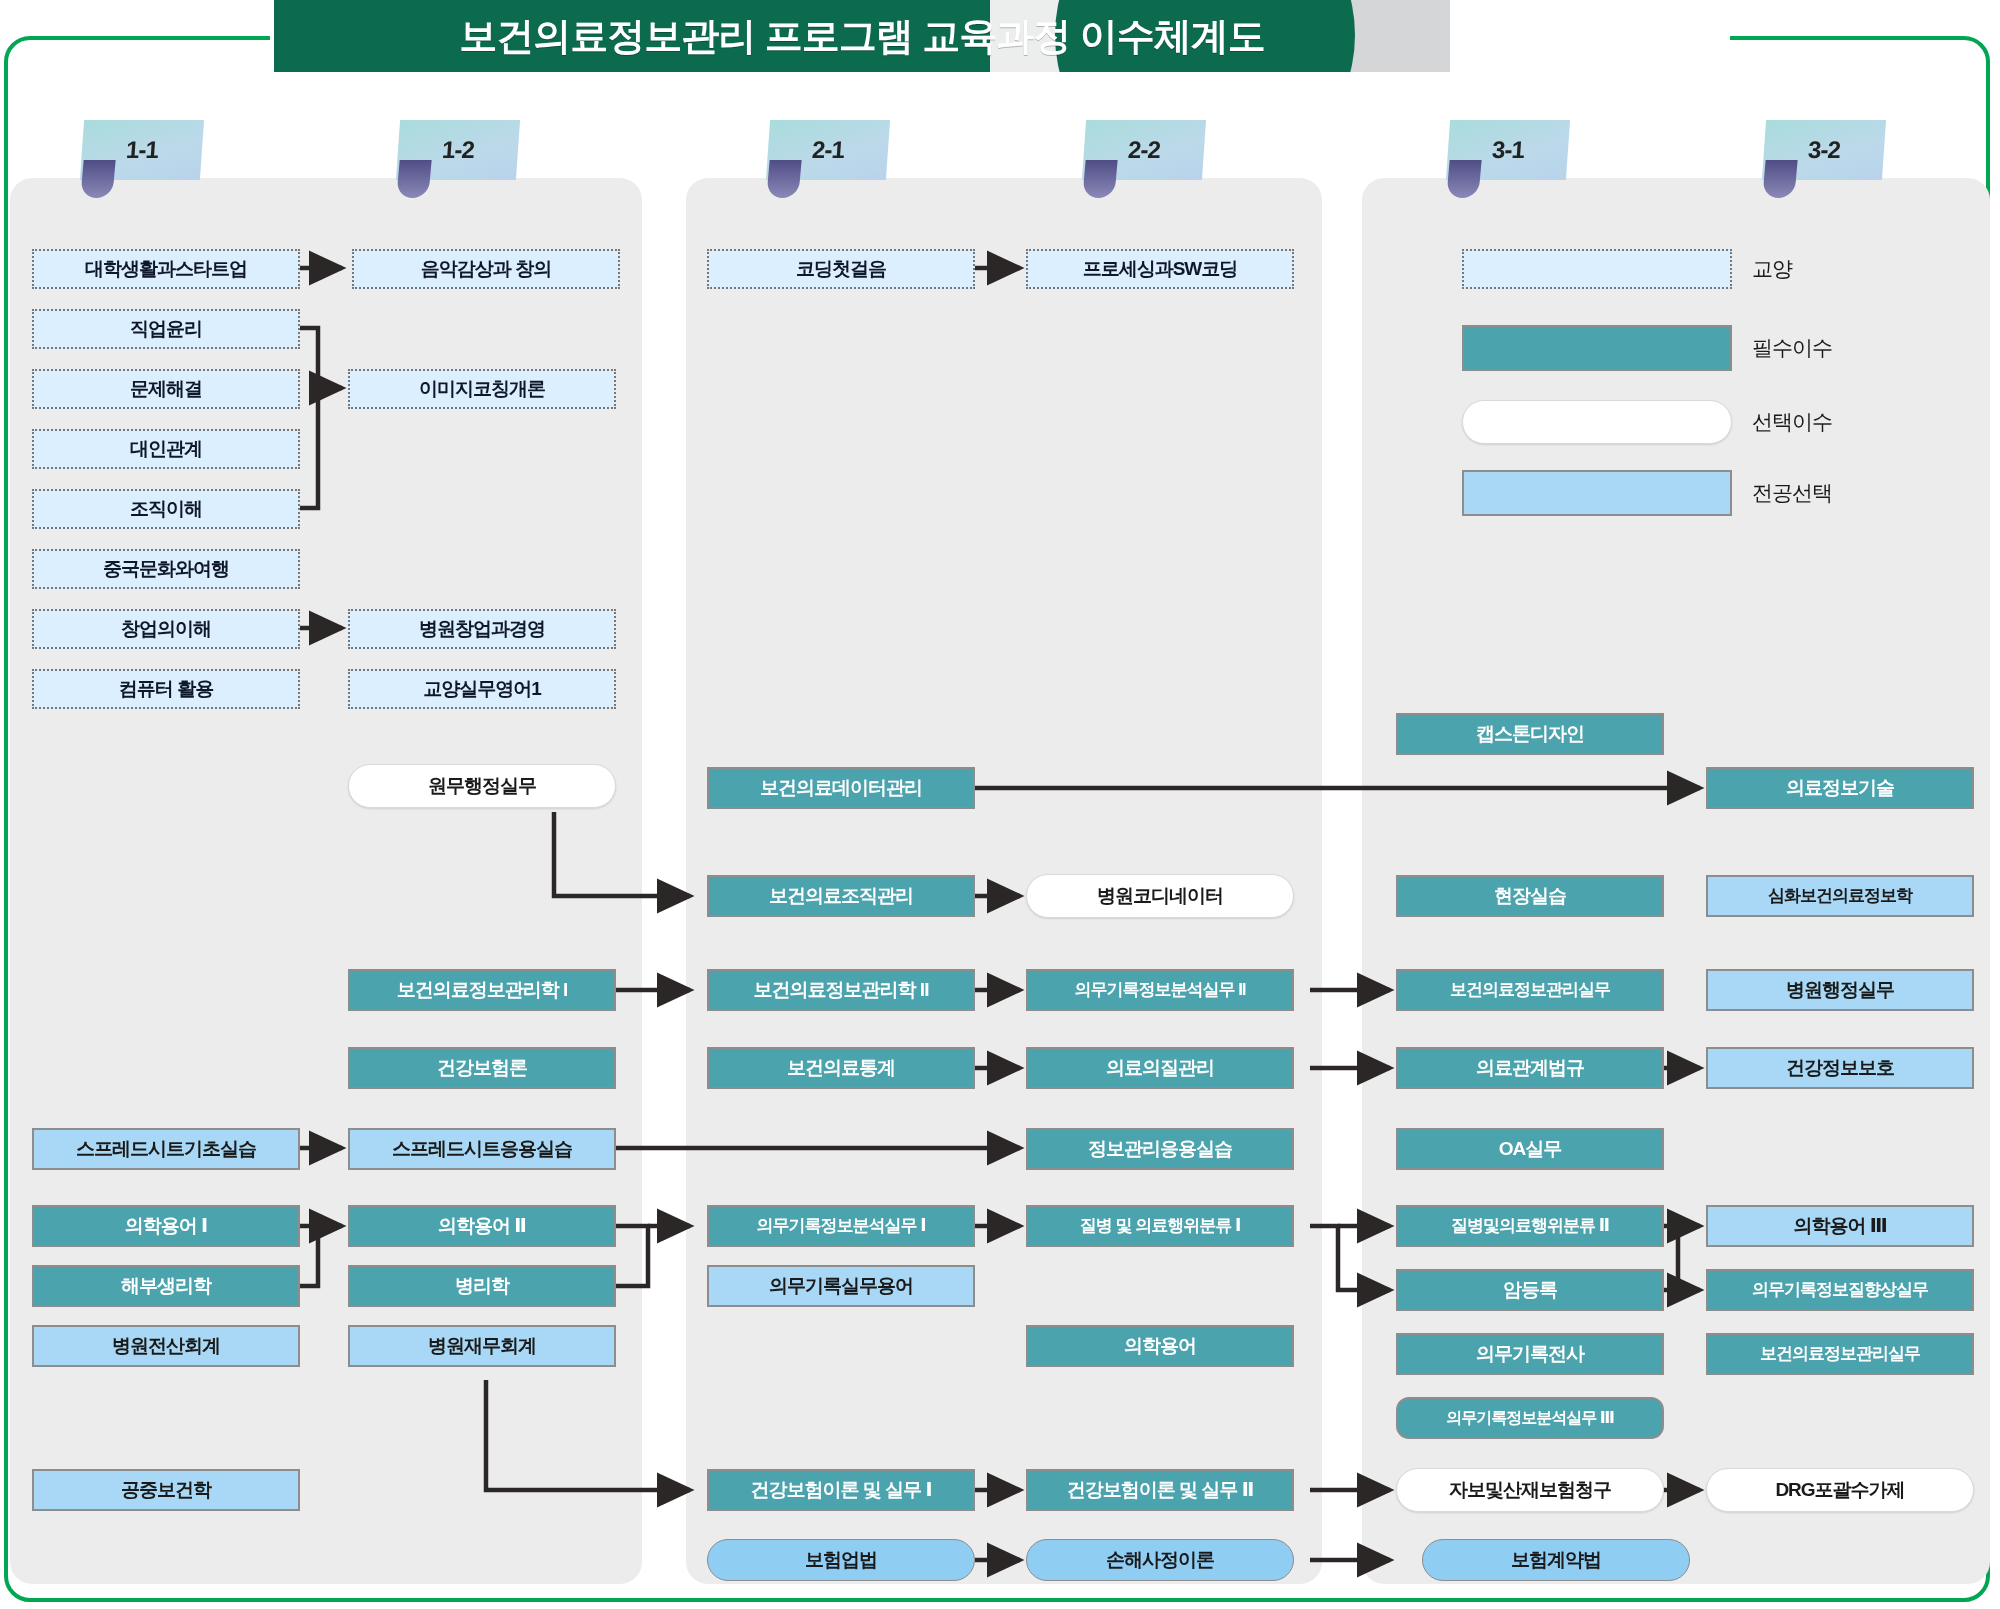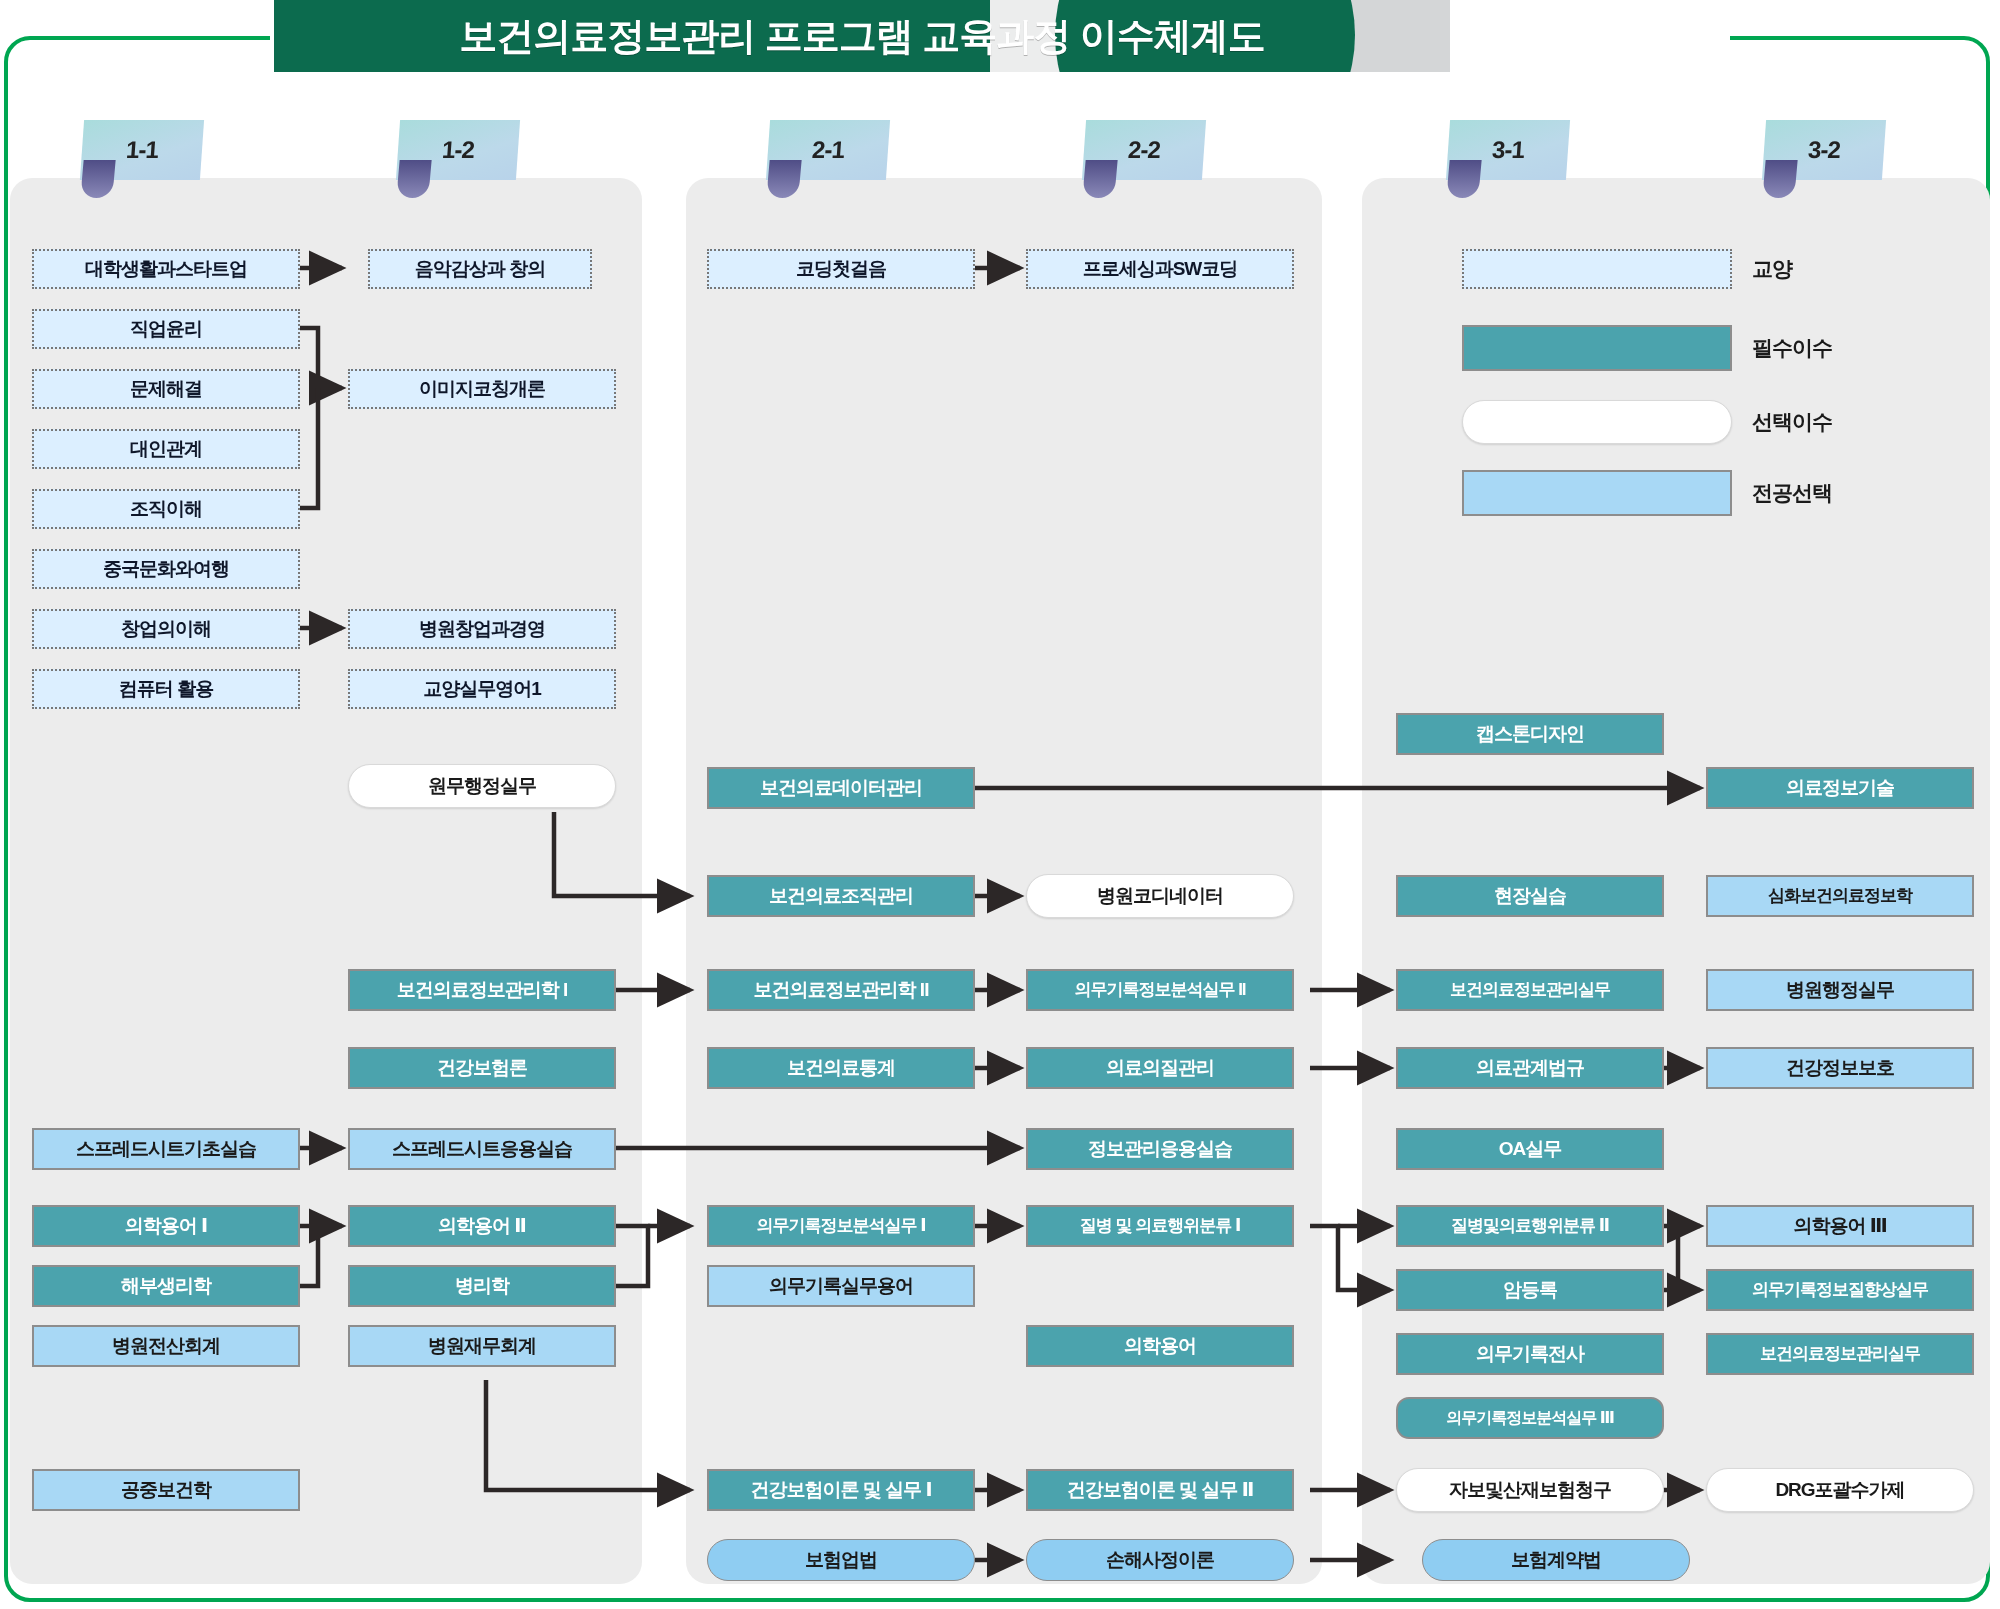--- a/index.html
+++ b/index.html
@@ -92,21 +92,21 @@
   }
   .k-major-pill{
     background:#8fcdf2;border:1px solid #8d8d8d;border-radius:22px;
     color:#1a1a1a;font-size:19px;font-weight:bold;
   }
   .small{font-size:17px;}
   .xsmall{font-size:16px;}
   
   .legend-swatch{position:absolute;box-sizing:border-box;z-index:4;}
   .legend-label{
-    position:absolute;z-index:4;font-size:21px;font-weight:bold;color:#1a1a1a;
+    position:absolute;z-index:4;font-size:21px;font-weight:normal;color:#1a1a1a;
     letter-spacing:-1px;display:flex;align-items:center;height:30px;
   }
   
   #wires{position:absolute;left:0;top:0;width:2000px;height:1609px;z-index:3;pointer-events:none;}
 </style>
 </head>
 <body>
 
 <div id="green-frame"></div>
 <div id="frame-mask"></div>
@@ -209,21 +209,21 @@
 <div class="box k-gyoyang" style="left:32px;top:549px;width:268px;height:40px;">중국문화와여행</div>
 <div class="box k-gyoyang" style="left:32px;top:609px;width:268px;height:40px;">창업의이해</div>
 <div class="box k-gyoyang" style="left:32px;top:669px;width:268px;height:40px;">컴퓨터 활용</div>
 
 <div class="box k-major" style="left:32px;top:1128px;width:268px;height:42px;">스프레드시트기초실습</div>
 <div class="box k-req" style="left:32px;top:1205px;width:268px;height:42px;">의학용어 Ⅰ</div>
 <div class="box k-req" style="left:32px;top:1265px;width:268px;height:42px;">해부생리학</div>
 <div class="box k-major" style="left:32px;top:1325px;width:268px;height:42px;">병원전산회계</div>
 <div class="box k-major" style="left:32px;top:1469px;width:268px;height:42px;">공중보건학</div>
 
-<div class="box k-gyoyang" style="left:368px;top:249px;width:224px;height:40px;text-align:right;">음악감상과 창의</div>
+<div class="box k-gyoyang" style="left:352px;top:249px;width:268px;height:40px;text-align:right;">음악감상과 창의</div>
 <div class="box k-gyoyang" style="left:348px;top:369px;width:268px;height:40px;">이미지코칭개론</div>
 <div class="box k-gyoyang" style="left:348px;top:609px;width:268px;height:40px;">병원창업과경영</div>
 <div class="box k-gyoyang" style="left:348px;top:669px;width:268px;height:40px;">교양실무영어1</div>
 
 <div class="box k-elect" style="left:348px;top:764px;width:268px;height:44px;">원무행정실무</div>
 <div class="box k-req" style="left:348px;top:969px;width:268px;height:42px;">보건의료정보관리학 I</div>
 <div class="box k-req" style="left:348px;top:1047px;width:268px;height:42px;">건강보험론</div>
 <div class="box k-major" style="left:348px;top:1128px;width:268px;height:42px;">스프레드시트응용실습</div>
 <div class="box k-req" style="left:348px;top:1205px;width:268px;height:42px;">의학용어 Ⅱ</div>
 <div class="box k-req" style="left:348px;top:1265px;width:268px;height:42px;">병리학</div>

